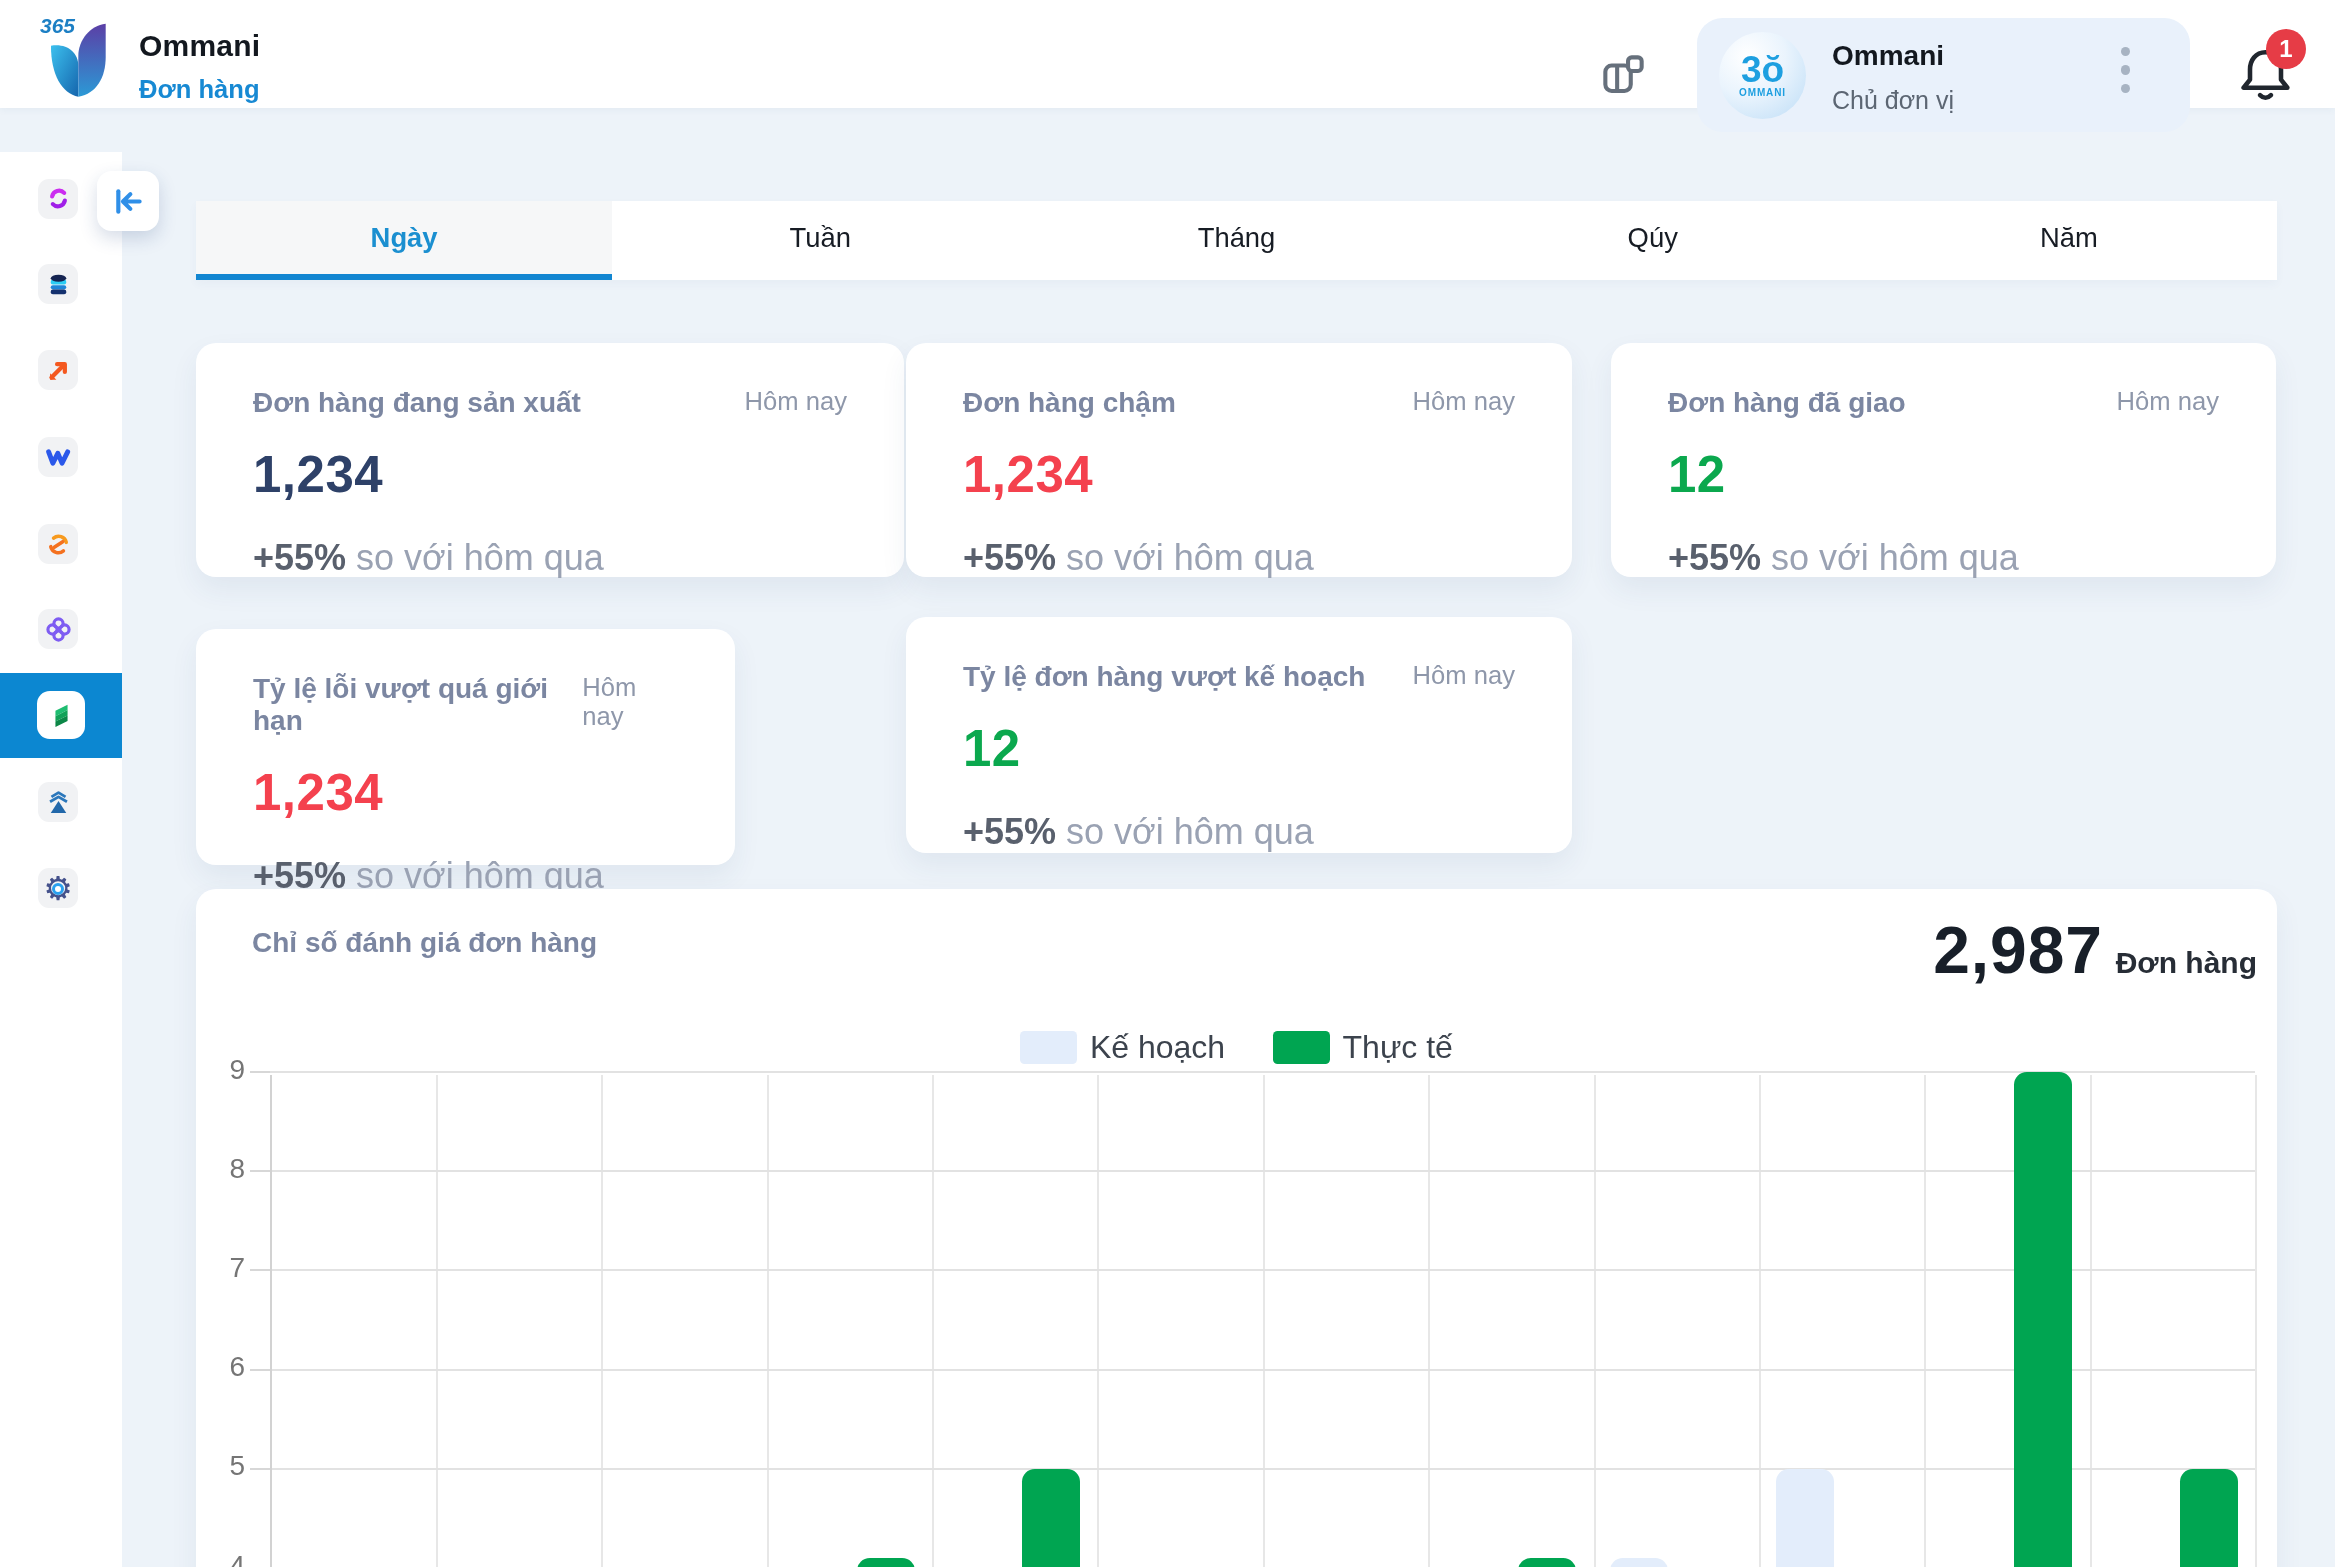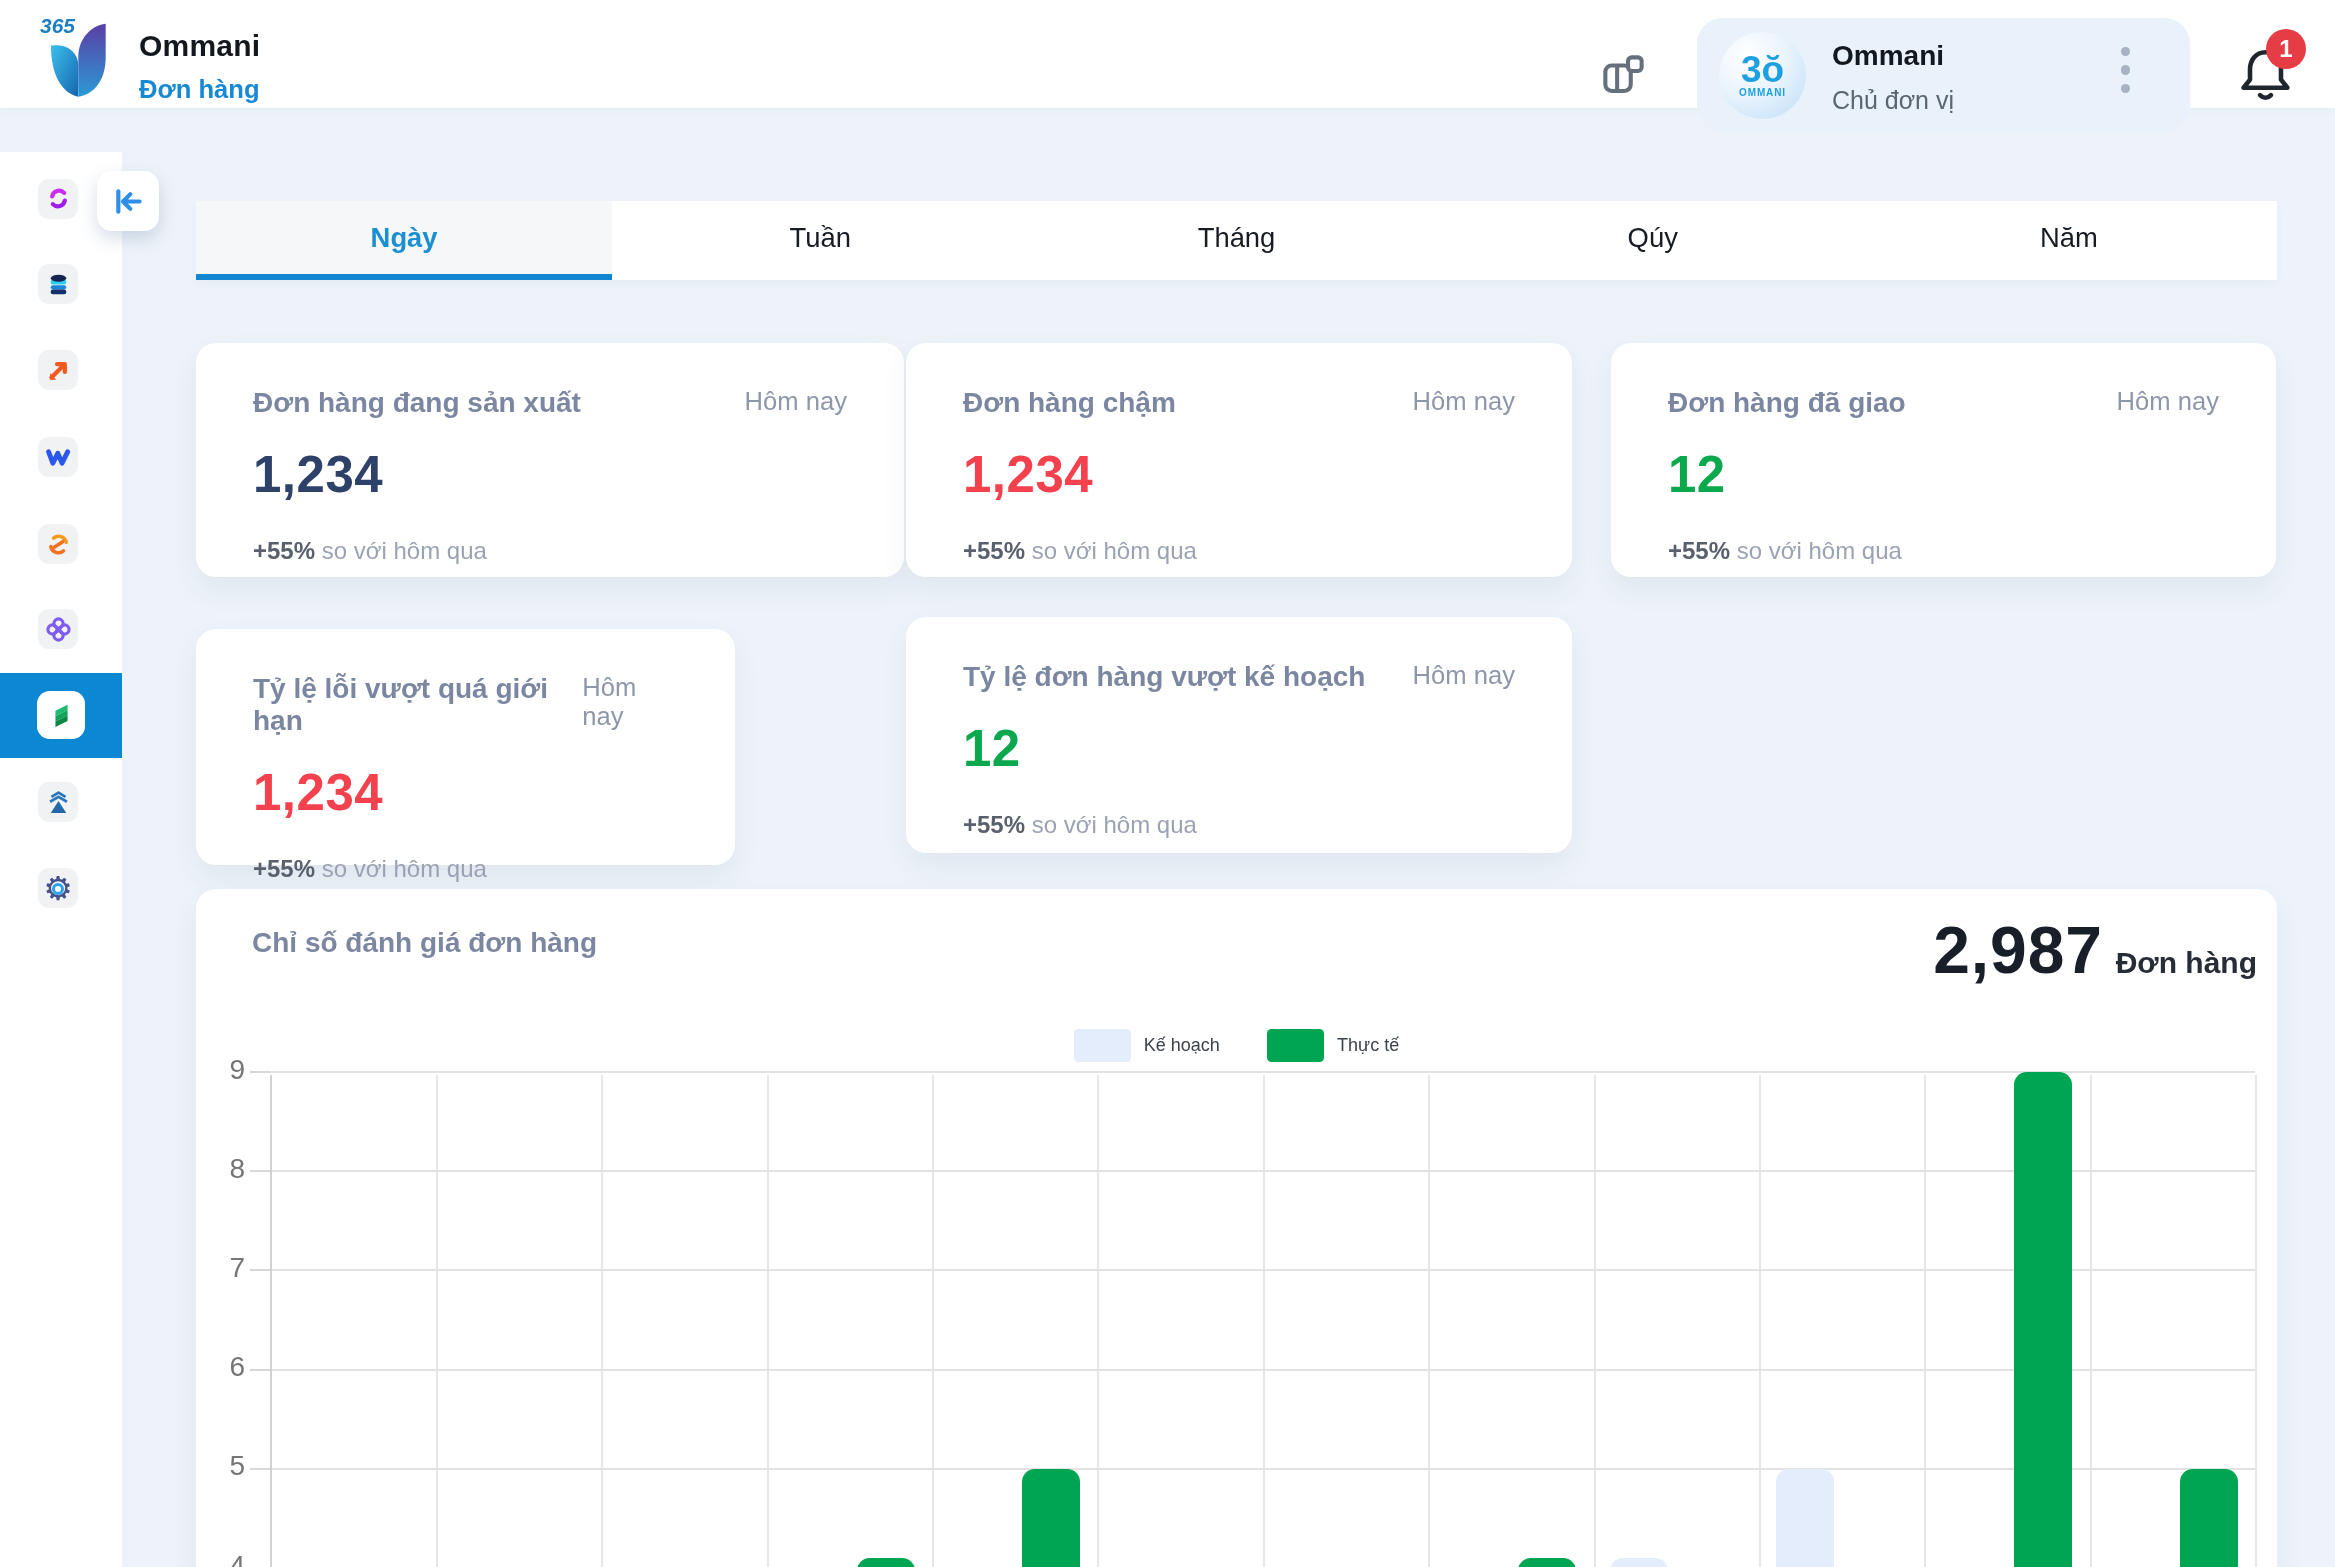--- a/index.html
+++ b/index.html
@@ -57,34 +57,34 @@
          font-size:27.4px; color:#171c24; cursor:pointer; border-bottom:6.4px solid transparent; }
   .tab.active { background:#f6f7f8; color:#1b8fd0; font-weight:700; border-bottom-color:#1286d1; }
 
   
   .card { background:#fff; border-radius:20px; box-shadow:0 12.8px 27.4px rgba(40,70,120,.07);
           padding:44px 57px; }
   .card-head { display:flex; justify-content:space-between; align-items:flex-start; }
   .card-title { font-size:28px; font-weight:700; color:#7b86a1; }
   .card-period { font-size:25.6px; color:#8e97aa; }
   .stat-value { margin-top:25.6px; font-size:51px; font-weight:800; letter-spacing:0.5px; }
-  .card-delta { margin-top:33px; font-size:24px; color:#9aa2b3; }
+  .card-delta { margin-top:33px; font-size:36px; color:#9aa2b3; }
   .card-delta b { color:#59606d; font-weight:700; }
 
   
   .chart-card { left:196px; top:889px; width:2081px; height:914px; background:#fff;
                 border-radius:20px; box-shadow:0 12.8px 27.4px rgba(40,70,120,.07); }
   .chart-title { left:252px; top:927px; font-size:28px; font-weight:700; color:#7b86a1; z-index:5; }
   .chart-total { top:912px; right:78px; display:flex; align-items:baseline; gap:12.8px; z-index:5; }
   .chart-total-num { font-size:66px; font-weight:700; color:#181f29; letter-spacing:0.9px; }
   .chart-total-unit { font-size:30px; font-weight:700; color:#272d36; }
   .legend { left:196px; top:1029px; width:2081px; display:flex; align-items:center;
             justify-content:center; gap:12.8px; z-index:5; }
   .legend-swatch { width:57px; height:33px; border-radius:4.6px; }
-  .legend-label { font-size:18px; color:#3c434d; }
+  .legend-label { font-size:32px; color:#3c434d; }
   .legend-gap { width:22px; }
 
   
   .gl-v { position:absolute; width:1.8px; background:#e7e7e7; }
   .gl-h { position:absolute; height:1.8px; background:#e2e2e2; }
   .gl-tick { position:absolute; height:1.8px; width:20px; background:#d7d7d7; }
   .gl-axis { position:absolute; width:1.8px; background:#d2d2d2; }
   .y-label { position:absolute; width:57px; text-align:right; font-size:28px; color:#757575; }
   .bar { position:absolute; border-radius:12.8px 12.8px 0 0; }
 </style>

